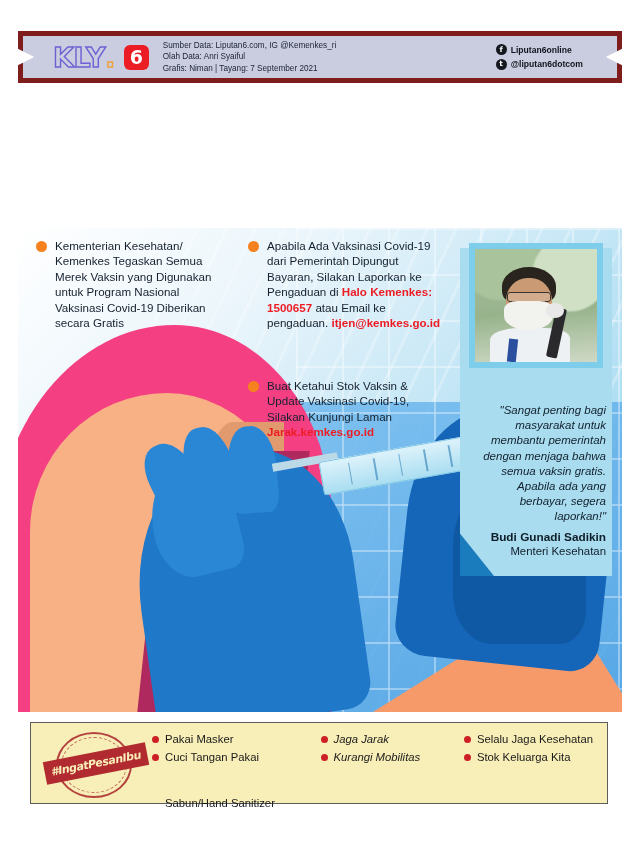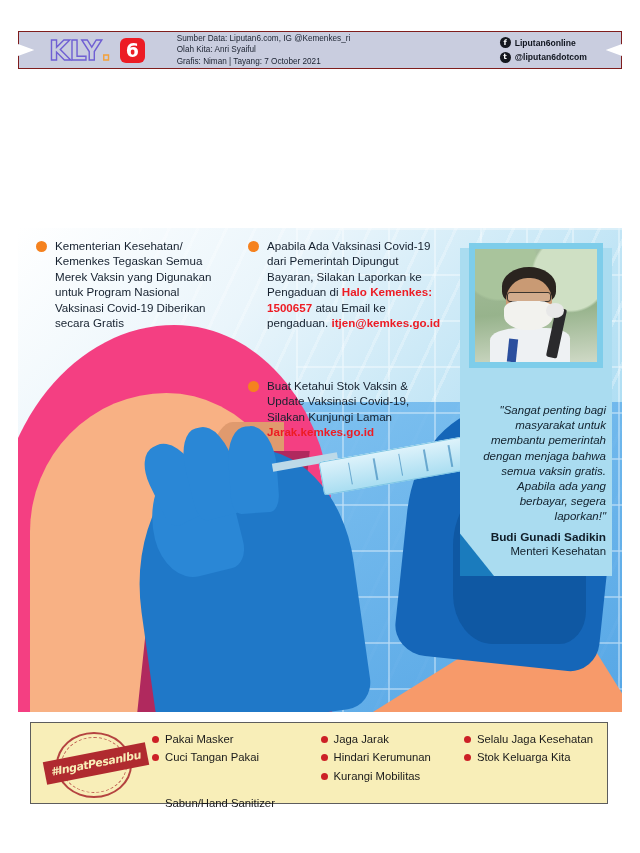--- a/index.html
+++ b/index.html
@@ -6,43 +6,43 @@
   html,body { width:640px; height:853px; background:#ffffff; }
   body {
     font-family:"Liberation Sans", sans-serif;
     position:relative; overflow:hidden;
     -webkit-font-smoothing:antialiased;
   }
   .poster { position:absolute; inset:0; background:#ffffff; }
 
   
   .header-bar{
-    position:absolute; left:18px; top:31px; width:604px; height:38px;
-    background:#c9cddf; border:1px solid #7f1d1d;
+    position:absolute; left:18px; top:31px; width:604px; height:52px;
+    background:#c9cddf; border:5px solid #7f1d1d;
     display:flex; align-items:center;
     -webkit-clip-path: polygon(0 0, 100% 0, 100% 34%, 97.3% 50%, 100% 66%, 100% 100%, 0 100%, 0 66%, 2.7% 50%, 0 34%);
     clip-path: polygon(0 0, 100% 0, 100% 34%, 97.3% 50%, 100% 66%, 100% 100%, 0 100%, 0 66%, 2.7% 50%, 0 34%);
   }
   .logo-area{ display:flex; align-items:center; padding-left:30px; gap:7px; }
   .kly-wrap{ display:flex; align-items:baseline; }
   .kly-wrap span{ color:transparent; font-size:27px; font-weight:bold;
     font-family:"DejaVu Sans", sans-serif; line-height:1; letter-spacing:-0.5px; }
   .kl-k{ -webkit-text-stroke:1.4px #6f5fd3; }
   .kl-dot{ -webkit-text-stroke:1.4px #f2a13c; }
   .liputan{
     font-size:25px; font-weight:bold; color:#f26322; letter-spacing:-0.6px;
     font-family:"DejaVu Sans", sans-serif; line-height:1;
   }
   .six{
     width:25px; height:25px; background:#ec1c24; border-radius:6px;
     color:#fff; font-size:19px; font-weight:bold; line-height:25px;
     text-align:center; font-family:"DejaVu Sans", sans-serif; margin-left:2px;
   }
   .src-block{
-    margin-left:32px; font-size:8.2px; color:#1b2230; line-height:1.42;
+    margin-left:14px; font-size:8.2px; color:#1b2230; line-height:1.42;
     font-family:"Liberation Sans", sans-serif;
   }
   .social-block{
     margin-left:auto; margin-right:34px; font-size:8.6px; color:#10151f;
     line-height:1.65; font-weight:bold;
   }
   .social-row{ display:flex; align-items:center; gap:4px; }
   .sicon{ width:11px;height:11px;border-radius:50%;background:#15181f;
     display:inline-flex;align-items:center;justify-content:center;
     color:#fff;font-size:7.5px;font-weight:bold;font-family:"DejaVu Sans",sans-serif;}
@@ -186,21 +186,21 @@
     position:absolute; left:-4px; top:24px; width:104px; height:23px;
     background:#b02a2f; transform:rotate(-11deg);
     color:#f8eeb8; font-size:11px; font-weight:bold; font-style:italic;
     display:flex; align-items:center; justify-content:center;
     font-family:"DejaVu Sans", sans-serif; letter-spacing:-0.4px;
   }
   .f-cols{ position:absolute; left:152px; top:730px; width:452px;
     display:flex; gap:6px; }
   .f-col{ flex:1; }
   .f-col.c1{ flex:1.16; }
-  .f-col.c2{ flex:0.98; }
+  .f-col.c2{ flex:0.98;font-style:italic; }
   .f-item{ position:relative; padding-left:13px; font-size:11.3px;
     color:#1a1a1a; line-height:1.62; white-space:nowrap; }
   .f-item::before{ content:""; position:absolute; left:0; top:6px;
     width:7px; height:7px; border-radius:50%; background:#cc2026; }
   .f-sub{ padding-left:13px; font-size:11.3px; line-height:1.62; color:#1a1a1a;margin-top:27px; }
 </style>
 </head>
 <body>
 
 <div class="poster">
@@ -209,22 +209,22 @@
     <div class="logo-area">
       <div class="kly-wrap">
         <span class="kl-k">KLY</span>
         <span class="kl-dot">.</span>
       </div>
       <div class="six">6</div>
     </div>
 
     <div class="src-block">
       <div>Sumber Data: Liputan6.com, IG @Kemenkes_ri</div>
-      <div>Olah Kita: Anri Syaiful</div>
-      <div>Grafis: Niman | Tayang: 7 October 2021</div>
+      <div>Olah Data: Anri Syaiful</div>
+      <div>Grafis: Niman | Tayang: 7 September 2021</div>
     </div>
 
     <div class="social-block">
       <div class="social-row">
         <span class="sicon">f</span>
         <span>Liputan6online</span>
       </div>
       <div class="social-row">
         <span class="sicon">t</span>
         <span>@liputan6dotcom</span>
@@ -314,21 +314,20 @@
   </div>
 
   <div class="f-cols">
     <div class="f-col c1">
       <div class="f-item">Pakai Masker</div>
       <div class="f-item">Cuci Tangan Pakai</div>
       <div class="f-sub">Sabun/Hand Sanitizer</div>
     </div>
     <div class="f-col c2">
       <div class="f-item">Jaga Jarak</div>
-      <div class="f-item">Hindari Kerumunan</div>
       <div class="f-item">Kurangi Mobilitas</div>
     </div>
     <div class="f-col">
       <div class="f-item">Selalu Jaga Kesehatan</div>
       <div class="f-item">Stok Keluarga Kita</div>
     </div>
   </div>
 
 </div>
 

